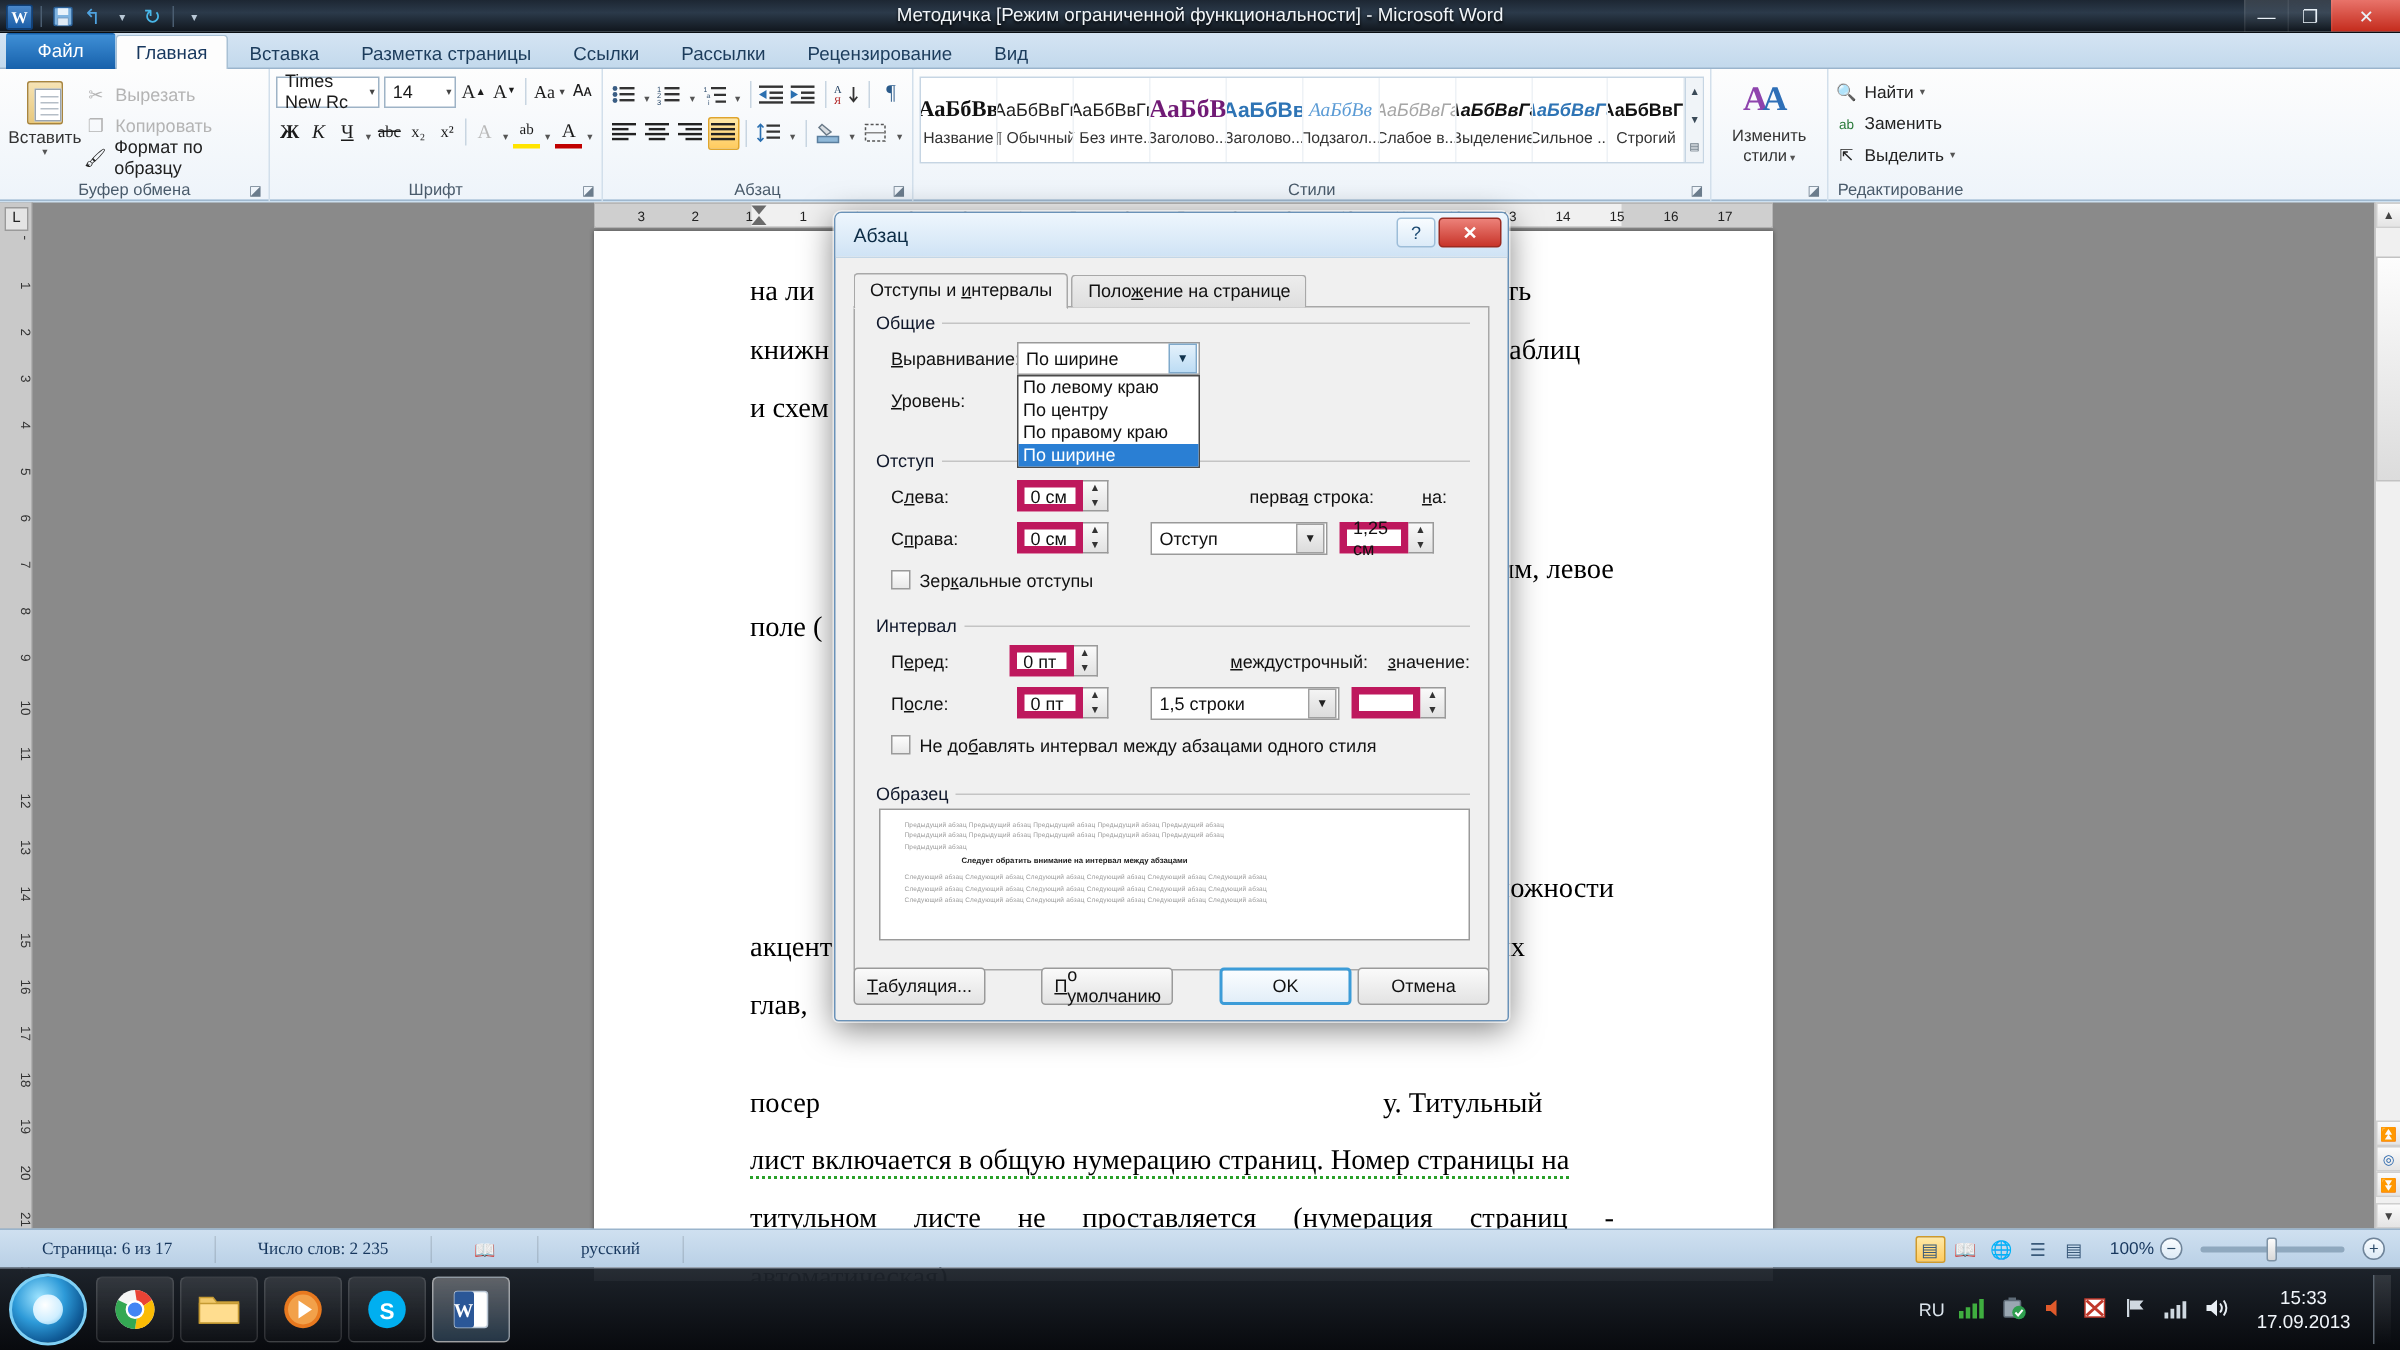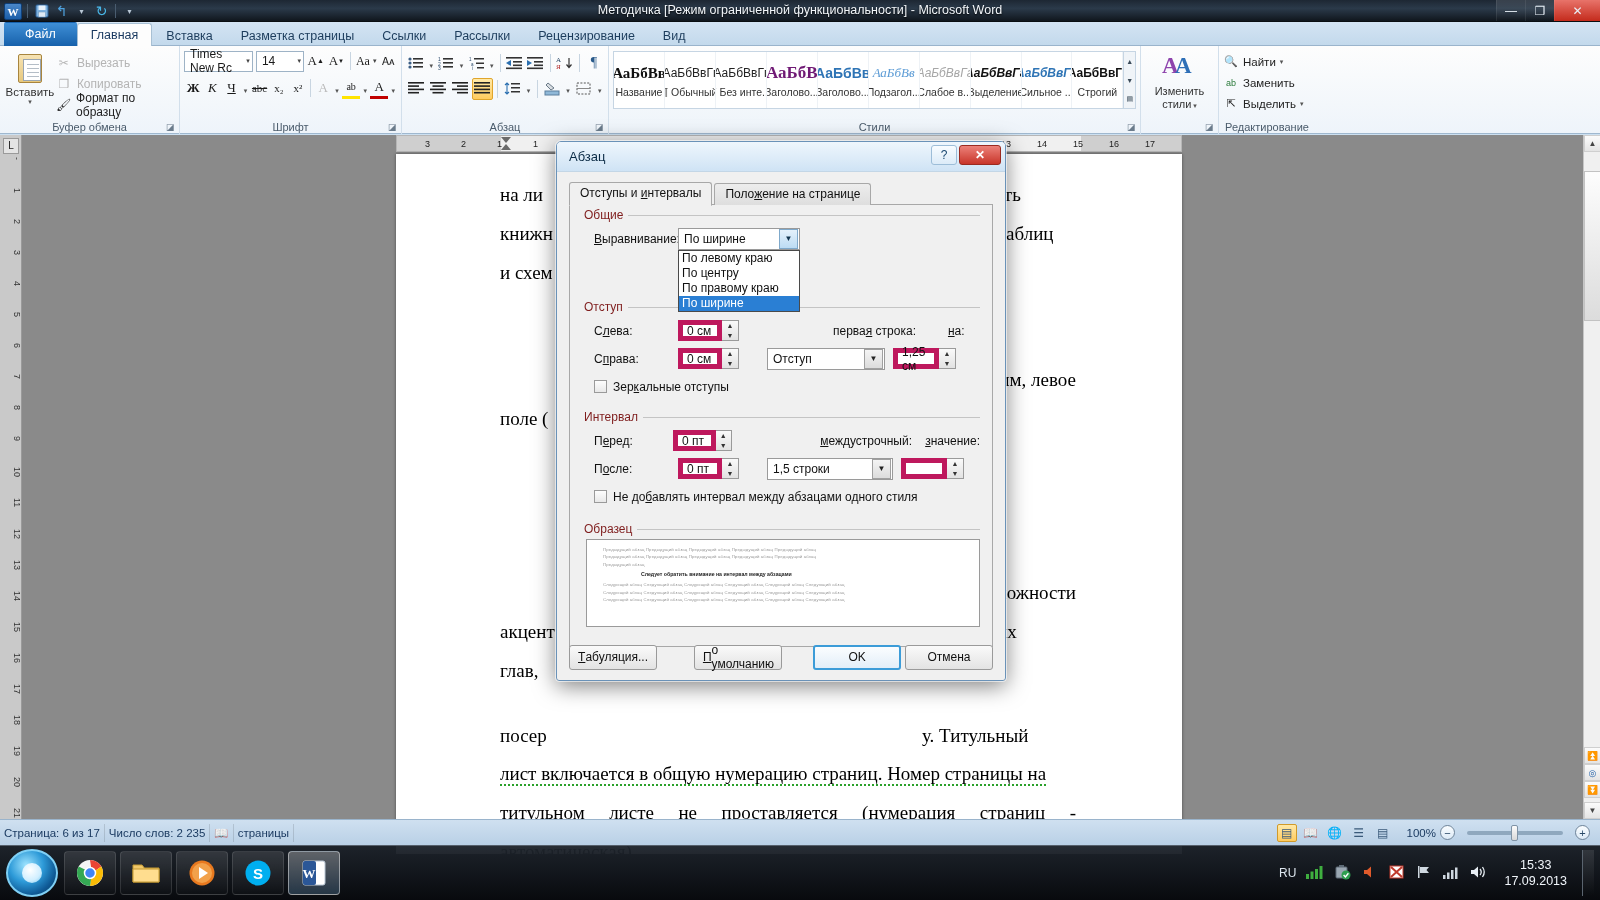--- a/index.html
+++ b/index.html
@@ -161,22 +161,22 @@
   .vs-thumb { position:absolute; left:0; top:36px; width:17px; height:150px;
      background:linear-gradient(#fdfdfd,#dcdcdc); border:1px solid #c2c2c2;}
   .vs-extra { position:absolute; left:0; width:17px; height:17px; font-size:9px; text-align:center;
      line-height:16px; color:#1f5fa8; background:linear-gradient(#fbfbfb,#e4e4e4);
      border:1px solid #cfcfcf;}
 
   
   .statusbar { position:absolute; left:0; bottom:0; width:1600px; height:26px;
      background:linear-gradient(#cfe0f0,#b9d0e6); border-top:1px solid #9ab4cc;
      display:flex; align-items:center; font-size:11.5px; color:#17375e; }
-  .st-item { padding:0 4px; border-right:1px solid rgba(0,0,0,.12); height:18px;
-     display:flex; align-items:center; gap:5px;}
+  .st-item { padding:0 28px; border-right:1px solid rgba(0,0,0,.12); height:18px;
+     display:flex; align-items:center; gap:5px;font-family:Liberation Serif, serif;}
   .st-right { margin-left:auto; display:flex; align-items:center; gap:4px; padding-right:10px;}
   .viewbtn { width:20px; height:18px; display:flex; align-items:center; justify-content:center;
      font-size:12px; color:#3a5a7a;}
   .viewbtn.sel { background:linear-gradient(#ffe9a8,#ffcb5e); border:1px solid #d09a2a; border-radius:2px;}
   .zoomtrack { width:96px; height:4px; background:#8fa8be; border-radius:2px; position:relative;
      margin:0 8px; }
   .zoomthumb { position:absolute; left:44px; top:-6px; width:7px; height:16px;
      background:linear-gradient(#fcfcfc,#d8d8d8); border:1px solid #7f93a6; border-radius:2px;}
   .zcirc { width:15px; height:15px; border:1px solid #6f8499; border-radius:50%;
      display:flex; align-items:center; justify-content:center; font-size:11px; color:#2a4a68;
@@ -203,21 +203,21 @@
   .dtab { height:22px; padding:3px 10px; font-size:12px; color:#111;
      border:1px solid #a8a8a8; background:linear-gradient(#ededed,#dedede);
      border-bottom:none; border-radius:3px 3px 0 0; margin-right:2px;}
   .dtab.active { height:24px; background:#f0f0f0; border-bottom:1px solid #f0f0f0;
      margin-bottom:-1px; }
   .tabpanel { border:1px solid #a8a8a8; background:#f0f0f0; margin-top:-1px;
      height:443px; position:relative; padding:10px 12px;}
 
   .fieldset { position:relative; margin-bottom:6px; }
   .fs-legend { position:absolute; left:0; top:-7px; background:#f0f0f0; padding:0 5px 0 2px;
-     font-size:12px; color:#7f1d1d; z-index:2;}
+     font-size:12px; color:#0f172a; z-index:2;}
   .fs-line { position:absolute; left:0; right:0; top:0px; height:1px; background:#c4c4c4;}
   .fs-body { padding:12px 0 0 12px; }
 
   .frow { display:flex; align-items:center; height:23px; margin-bottom:5px; position:relative;}
   .flabel { font-size:12px; color:#111; }
   .fld { border:5px solid #be185d; background:#fff; height:21px; font-size:12px;
      color:#111; display:flex; align-items:center; padding:0 4px; }
   .spin { width:17px; height:21px; border:1px solid #9a9a9a; border-left:none;
      background:linear-gradient(#fafafa,#e2e2e2); display:flex; flex-direction:column;}
   .spin div { height:10px; font-size:7px; text-align:center; line-height:9px; color:#333;}
@@ -678,21 +678,21 @@
         <div class="vs-btn" style="position:absolute;bottom:0">▼</div>
       </div>
     </div>
 
     <div class="statusbar">
       <div class="st-item">Страница: 6 из 17</div>
       <div class="st-item">Число слов: 2 235</div>
       <div class="st-item">
         <span style="color:#c0392b">📖</span>
       </div>
-      <div class="st-item">страницы</div>
+      <div class="st-item">русский</div>
       <div class="st-right">
         <div class="viewbtn sel">▤</div>
         <div class="viewbtn">📖</div>
         <div class="viewbtn">🌐</div>
         <div class="viewbtn">☰</div>
         <div class="viewbtn">▤</div>
         <div style="width:6px"></div>
         <div>100%</div>
         <div class="zcirc">−</div>
         <div class="zoomtrack">
@@ -721,20 +721,23 @@
         <div class="fieldset" style="height:80px">
           <div class="fs-line"></div>
           <div class="fs-legend">Общие</div>
           <div class="fs-body">
             <div class="frow">
               <div class="flabel" style="width:84px"><span class="ul">В</span>ыравнивание:</div>
               <div class="combo" style="width:122px">
                 <span>По ширине</span>
                 <span class="combo-arrow">▼</span>
               </div>
+            </div>
+            <div class="frow">
+              <div class="flabel" style="width:84px"><span class="ul">У</span>ровень:</div>
             </div>
           </div>
 
           <div class="dropdown" style="left:96px; top:35px; width:122px;">
             <div class="dd-item">По левому краю</div>
             <div class="dd-item">По центру</div>
             <div class="dd-item">По правому краю</div>
             <div class="dd-item sel">По ширине</div>
           </div>
         </div>

